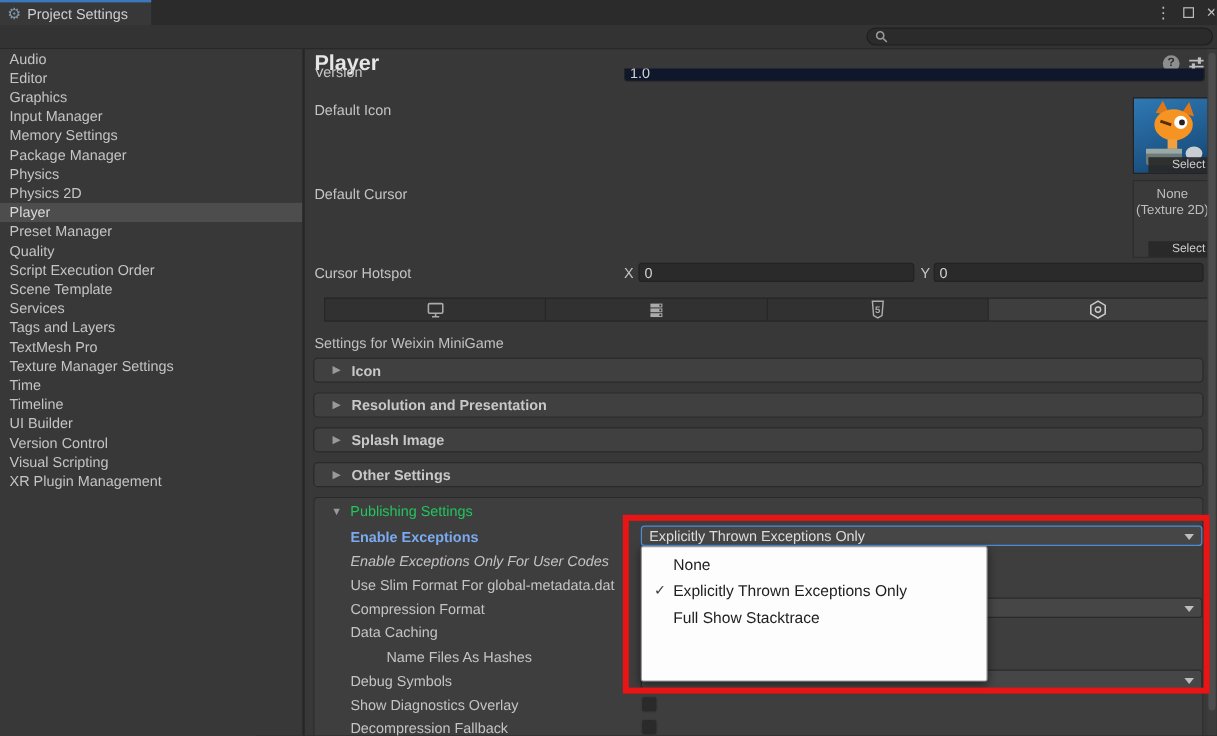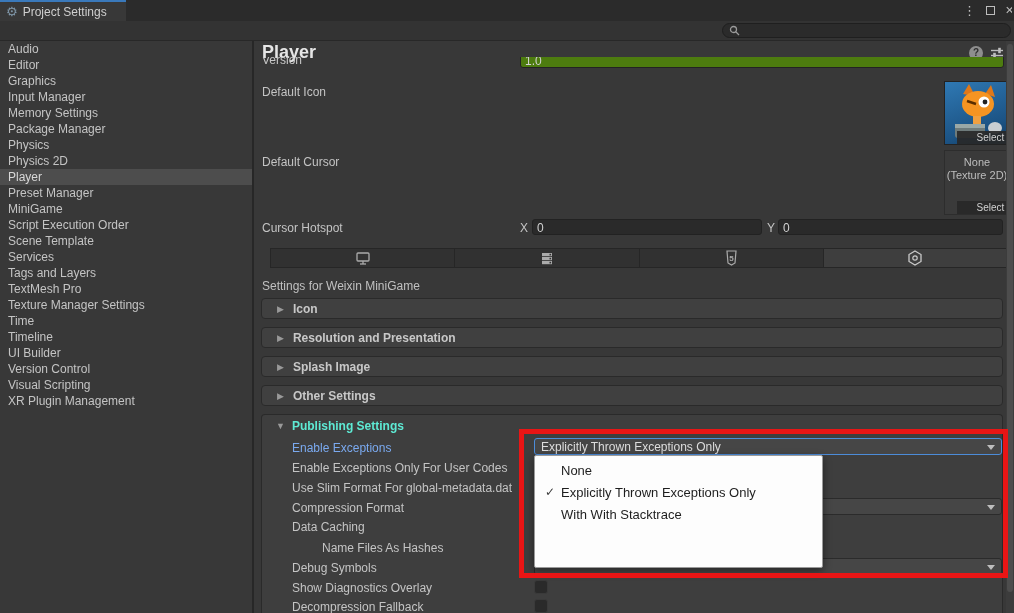--- a/index.html
+++ b/index.html
@@ -31,21 +31,21 @@
   .divider { position:absolute; left:252px; top:41px; width:2px; height:572px; background:#272727; }
 
   
   .page-title { position:absolute; left:262px; top:42px; font-size:18px; font-weight:bold; color:#e6e6e6; }
   .help-icon { position:absolute; left:969px; top:46px; width:14px; height:14px; border-radius:50%;
                background:#8e8e8e; color:#2f2f2f; font-size:10px; font-weight:bold; text-align:center; line-height:14px; }
   .preset-icon { position:absolute; left:990px; top:46px; }
 
   .vclip { position:absolute; left:254px; top:57px; width:752px; height:15px; overflow:hidden; }
   .vclip .vlabel { position:absolute; left:8px; top:-4px; }
-  .vclip .vfield { position:absolute; left:266px; top:-5px; width:484px; height:16px; background:#4d7c0f;
+  .vclip .vfield { position:absolute; left:266px; top:-5px; width:484px; height:16px; background:#0f172a;
                    border:1px solid #232323; border-radius:3px; padding:1px 4px; color:#d2d2d2; }
 
   .flabel { position:absolute; color:#c4c4c4; }
 
   .thumb-box { position:absolute; left:944px; top:81px; width:66px; height:64px;
                background:linear-gradient(160deg,#2f79b4 0%,#1c5384 70%,#123a5e 100%);
                border:1px solid #232323; }
   .sel-btn { position:absolute; right:0; bottom:0; width:52px; height:13px; background:rgba(40,40,40,.92);
              color:#d0d0d0; font-size:10px; text-align:center; line-height:13px; cursor:default;padding-left:15px; }
   .cursor-box { position:absolute; left:944px; top:150px; width:66px; height:65px; background:#3a3a3a;
@@ -66,21 +66,21 @@
 
   .section { position:absolute; left:261px; width:742px; height:21px; background:#404040;
              border:1px solid #2a2a2a; border-radius:4px; display:flex; align-items:center; }
   .section .arr { margin-left:15px; font-size:9px; color:#999999; }
   .section .stitle { margin-left:9px; font-weight:bold; color:#c8c8c8; }
 
   .pubbox { position:absolute; left:261px; top:414px; width:742px; height:199px; background:#3e3e3e;
             border:1px solid #2a2a2a; border-bottom:none; border-radius:4px 4px 0 0; }
   .pubhead { position:absolute; left:276px; top:419px; display:flex; align-items:center; }
   .pubhead .arr { font-size:9px; color:#999999; }
-  .pubhead .stitle { margin-left:7px; font-weight:bold; color:#5eead4; }
+  .pubhead .stitle { margin-left:7px; font-weight:normal; color:#22c55e; }
   .prow-label { position:absolute; left:292px; color:#c4c4c4; white-space:nowrap; }
   .prow-label.hl { color:#7baaf0; }
 
   .dd { position:absolute; left:534px; width:468px; height:17px; background:#464646;
         border:1px solid #2b2b2b; border-radius:3px; color:#dddddd; padding:1px 6px; cursor:default; }
   .dd.focus { border-color:#4c8cd9; }
   .dd .caret { position:absolute; right:6px; top:6px; width:0; height:0;
                border-left:4px solid transparent; border-right:4px solid transparent; border-top:5px solid #bdbdbd; }
   .cb { position:absolute; left:534px; width:14px; height:14px; background:#2a2a2a;
         border:1px solid #3a3a3a; border-radius:3px; cursor:default; }
@@ -132,21 +132,21 @@
     <div class="srow">Audio</div>
     <div class="srow">Editor</div>
     <div class="srow">Graphics</div>
     <div class="srow">Input Manager</div>
     <div class="srow">Memory Settings</div>
     <div class="srow">Package Manager</div>
     <div class="srow">Physics</div>
     <div class="srow">Physics 2D</div>
     <div class="srow sel">Player</div>
     <div class="srow">Preset Manager</div>
-    <div class="srow">MiniGame</div>
+    <div class="srow">Quality</div>
     <div class="srow">Script Execution Order</div>
     <div class="srow">Scene Template</div>
     <div class="srow">Services</div>
     <div class="srow">Tags and Layers</div>
     <div class="srow">TextMesh Pro</div>
     <div class="srow">Texture Manager Settings</div>
     <div class="srow">Time</div>
     <div class="srow">Timeline</div>
     <div class="srow">UI Builder</div>
     <div class="srow">Version Control</div>
@@ -251,22 +251,22 @@
     <span class="arr">▶</span>
     <span class="stitle">Other Settings</span>
   </div>
 
   <div class="pubbox"></div>
   <div class="pubhead">
     <span class="arr">▼</span>
     <span class="stitle">Publishing Settings</span>
   </div>
 
-  <div class="prow-label hl" style="top:441px;">Enable Exceptions</div>
-  <div class="prow-label" style="top:461px;">Enable Exceptions Only For User Codes</div>
+  <div class="prow-label hl" style="top:441px;font-weight:bold;">Enable Exceptions</div>
+  <div class="prow-label" style="top:461px;font-style:italic;">Enable Exceptions Only For User Codes</div>
   <div class="prow-label" style="top:481px;">Use Slim Format For global-metadata.dat</div>
   <div class="prow-label" style="top:501px;">Compression Format</div>
   <div class="prow-label" style="top:541px;margin-left:30px;">Name Files As Hashes</div>
   <div class="prow-label" style="top:520px;">Data Caching</div>
   <div class="prow-label" style="top:561px;">Debug Symbols</div>
   <div class="prow-label" style="top:581px;">Show Diagnostics Overlay</div>
   <div class="prow-label" style="top:600px;">Decompression Fallback</div>
 
   <div class="dd focus" style="top:438px;">
     <span>Explicitly Thrown Exceptions Only</span>
@@ -285,21 +285,21 @@
     <div class="mrow">
       <span class="chk"></span>
       <span>None</span>
     </div>
     <div class="mrow">
       <span class="chk">✓</span>
       <span>Explicitly Thrown Exceptions Only</span>
     </div>
     <div class="mrow">
       <span class="chk"></span>
-      <span>With With Stacktrace</span>
+      <span>Full Show Stacktrace</span>
     </div>
   </div>
 
   <div class="redrect"></div>
 
   <div class="scrollbar">
     <div class="sthumb"></div>
   </div>
 
 </div>

